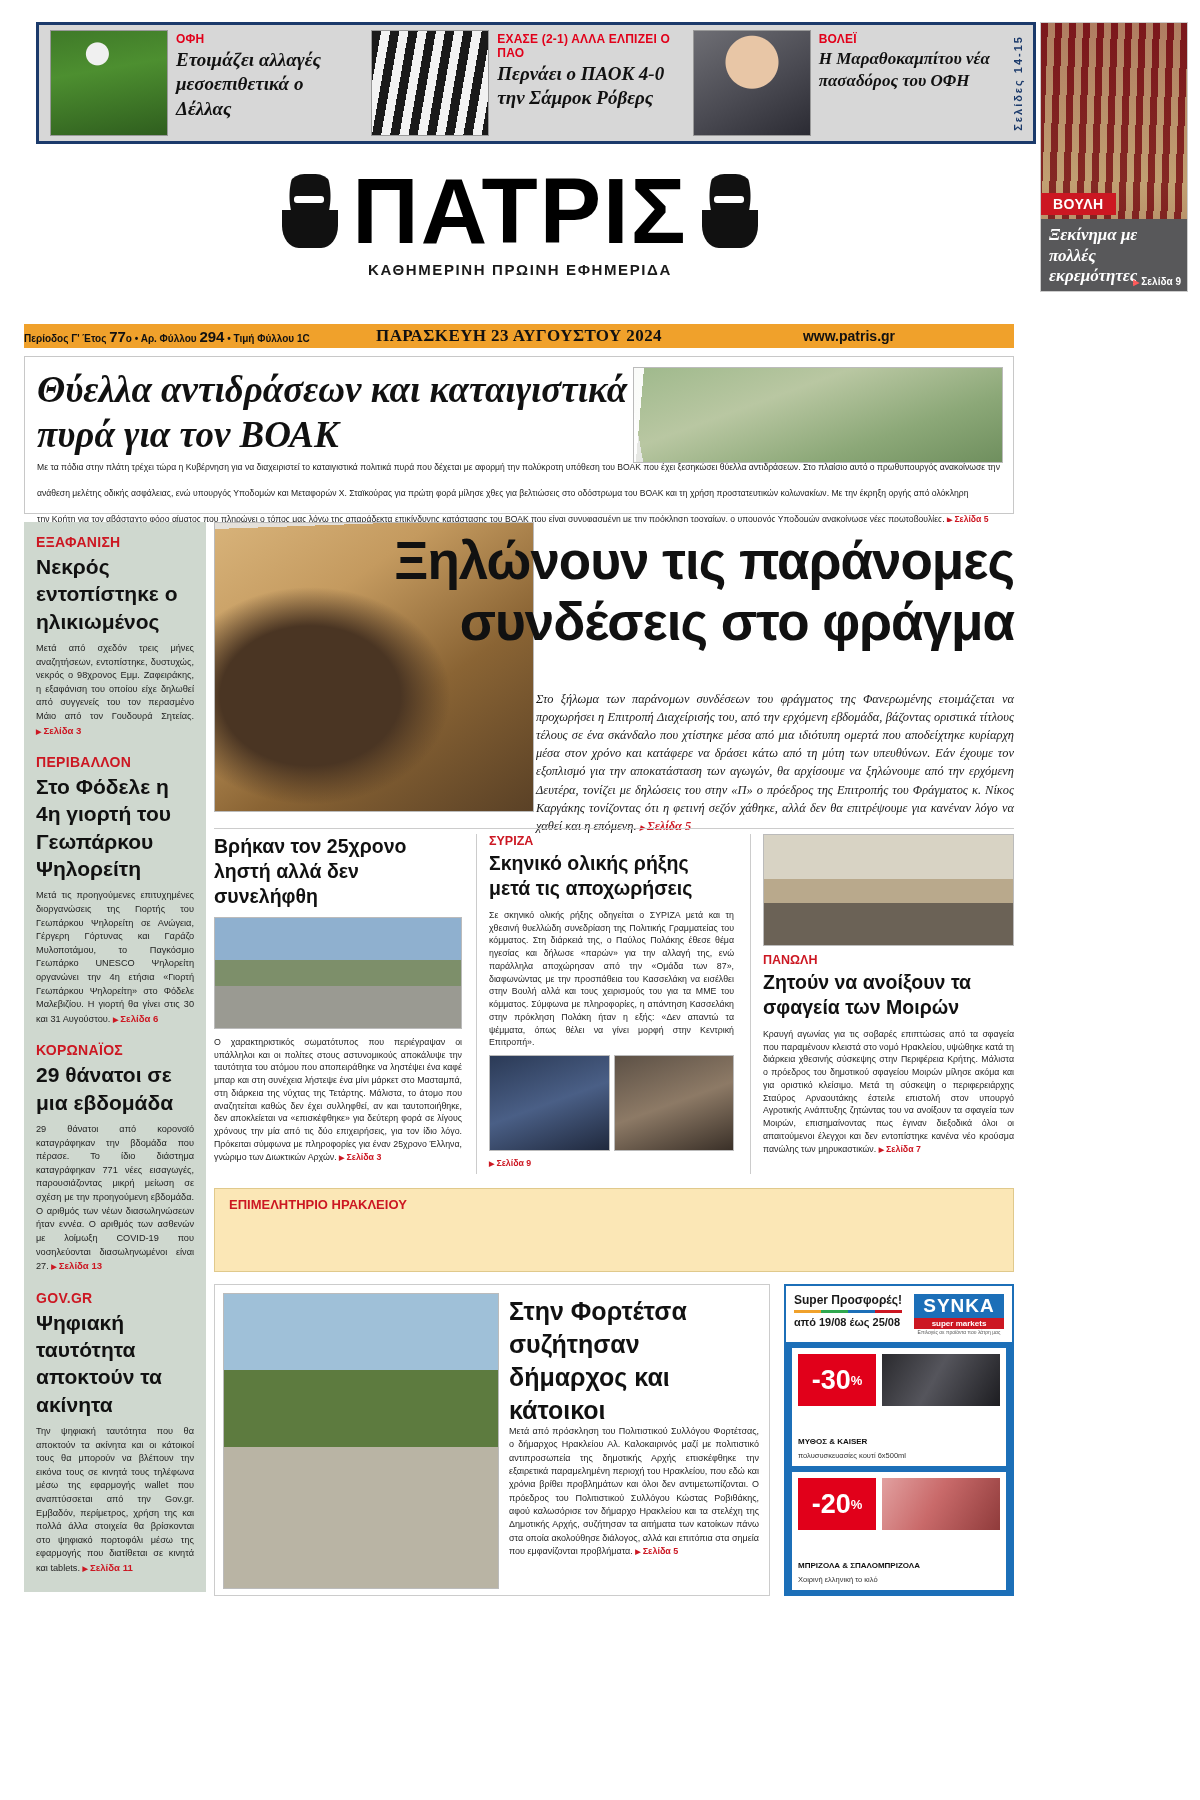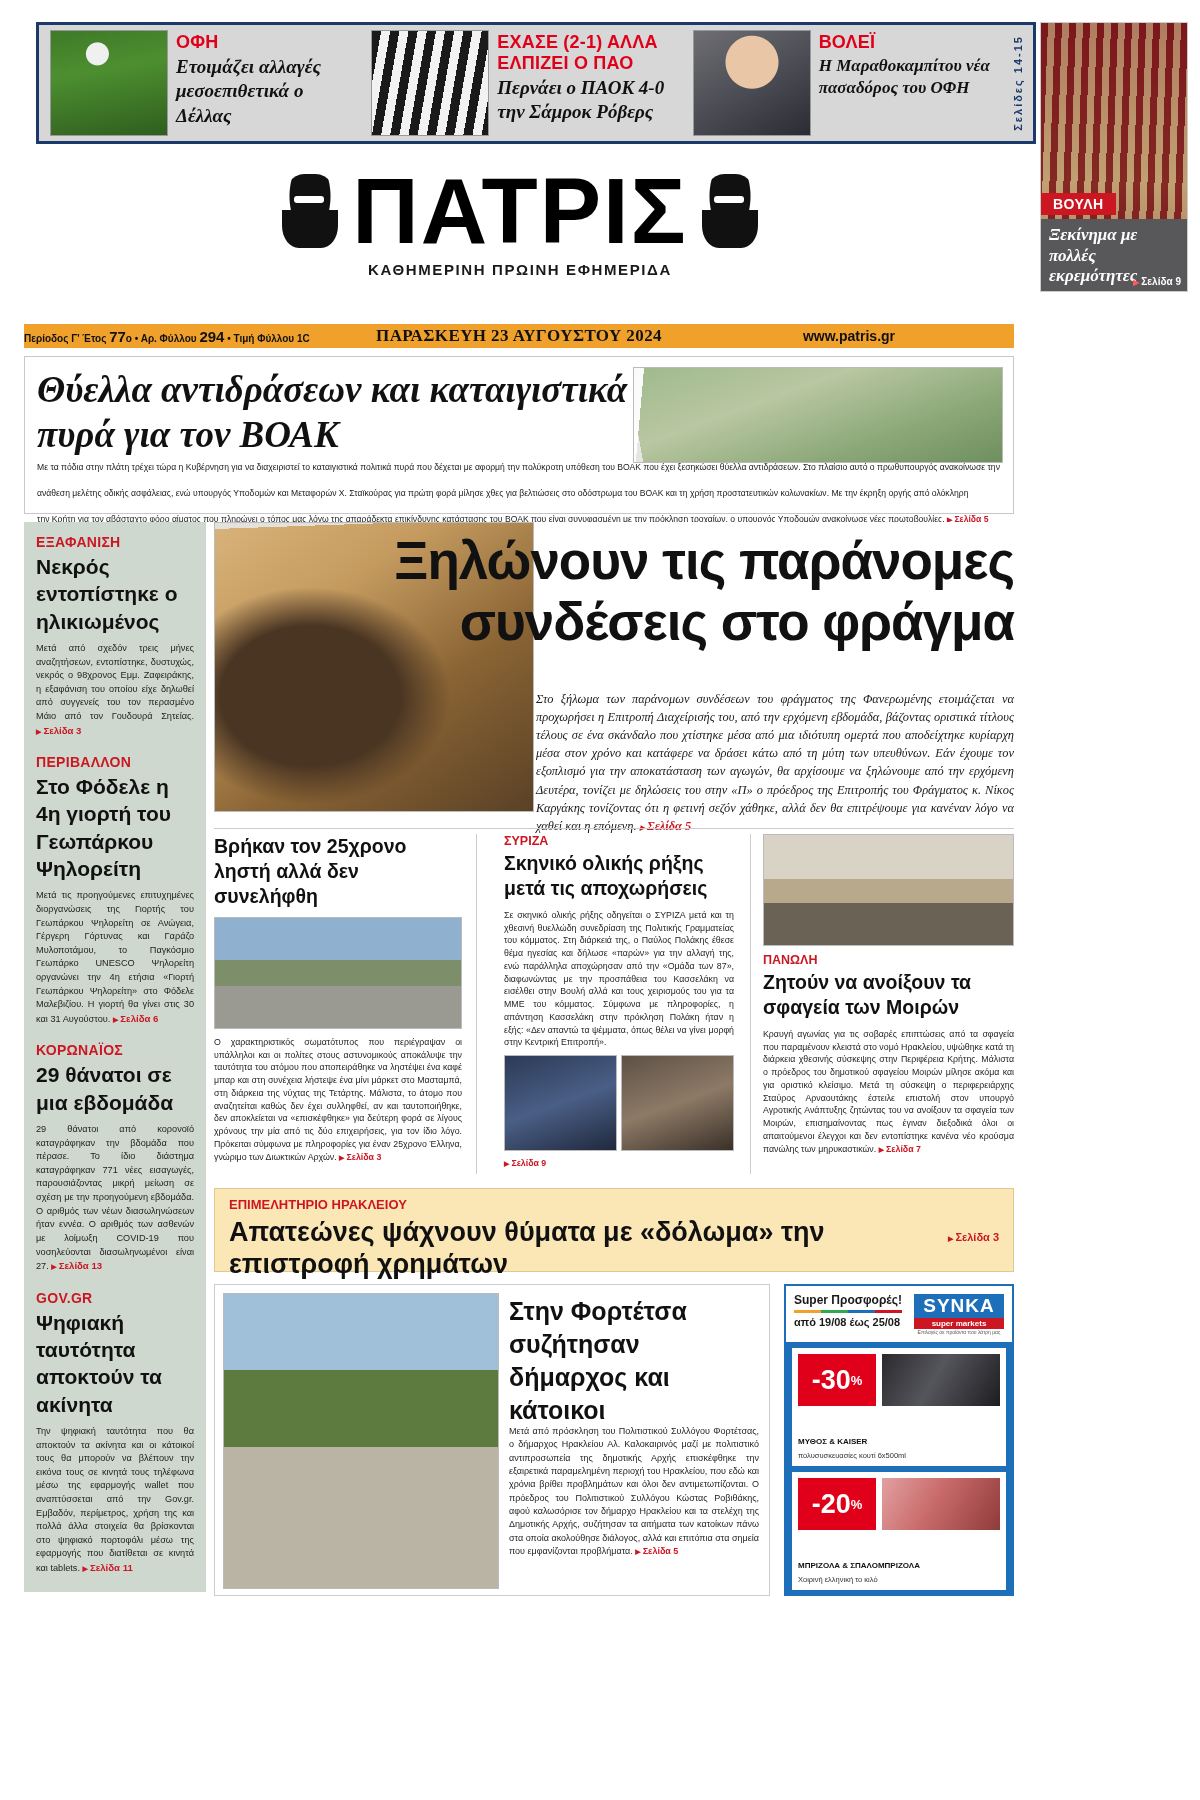--- a/index.html
+++ b/index.html
@@ -22,21 +22,21 @@
     padding: 5px;
     gap: 0;
   }
   .sp-photo {
     width: 118px; flex: none; margin: 0 6px;
     border: 1px solid #999;
     background-size: cover; background-position: center;
   }
   .sp-text { flex: 1; padding: 2px 6px 0 2px; }
   .sp-kicker {
-    color: #e1001a; font-weight: bold; font-size: 18px;
+    color: #e1001a; font-weight: bold; font-size: 12px;
     letter-spacing: .2px; margin-bottom: 2px;
     font-family: "Liberation Sans", sans-serif;
   }
   .sp-head {
     font-family: "Liberation Serif", serif;
     font-style: italic; font-weight: bold;
     font-size: 19px; line-height: 1.28; color: #111;
   }
   .sp-head.small { font-size: 17px; }
   .sp-vert {
@@ -220,21 +220,21 @@
   .dam-body {
     position: absolute; left: 322px; right: 0; top: 168px;
     font-family: "Liberation Serif", serif; font-style: italic;
     font-size: 12.4px; line-height: 1.46; text-align: justify; color: #1a1a1a;
   }
 
   
   .row3 { position: absolute; left: 214px; top: 834px; width: 800px; height: 340px; }
   .r3-col { position: absolute; top: 0; height: 340px; }
   .r3-a { left: 0;   width: 248px; }
-  .r3-b { left: 262px; width: 258px; border-left: 1px solid #ccc; padding-left: 27px; }
+  .r3-b { left: 262px; width: 258px; border-left: 1px solid #ccc; padding-left: 12px; }
   .r3-c { left: 536px; width: 264px; border-left: 1px solid #ccc; padding-left: 12px; }
   .r3-kicker {
     color: #cc1722; font-weight: bold; font-size: 12.5px; margin-bottom: 3px;
   }
   .r3-head {
     font-family: "Liberation Sans", sans-serif; font-weight: bold;
     font-size: 19.5px; line-height: 1.28; color: #111; margin-bottom: 8px;
   }
   .r3-img { width: 100%; height: 112px; border: 1px solid #bbb; margin-bottom: 7px; }
   .r3-body { font-size: 8.8px; line-height: 1.45; text-align: justify; color: #1e1e1e; }
@@ -463,24 +463,20 @@
     <div class="r3-body">
       <span>Κραυγή αγωνίας για τις σοβαρές επιπτώσεις από τα σφαγεία που παραμένουν κλειστά στο νομό Ηρακλείου, υψώθηκε κατά τη διάρκεια χθεσινής σύσκεψης στην Περιφέρεια Κρήτης. Μάλιστα ο πρόεδρος του δημοτικού σφαγείου Μοιρών μίλησε ακόμα και για οριστικό κλείσιμο. Μετά τη σύσκεψη ο περιφερειάρχης Σταύρος Αρναουτάκης έστειλε επιστολή στον υπουργό Αγροτικής Ανάπτυξης ζητώντας του να ανοίξουν τα σφαγεία των Μοιρών, επισημαίνοντας πως έγιναν διεξοδικά όλοι οι απαιτούμενοι έλεγχοι και δεν εντοπίστηκε κανένα νέο κρούσμα πανώλης των μηρυκαστικών.</span>
       <span class="pg">Σελίδα 7</span>
     </div>
   </div>
 
 </div>
 
 <div class="ystrip">
   <div class="ys-kicker">ΕΠΙΜΕΛΗΤΗΡΙΟ ΗΡΑΚΛΕΙΟΥ</div>
-  <div class="ys-head">
-    <span>Απατεώνες ψάχνουν θύματα με «δόλωμα» την επιστροφή χρημάτων</span>
-    <span class="pg">Σελίδα 3</span>
-  </div>
 </div>
 
 <div class="fort">
   <div class="fort-img ph-park"></div>
   <div class="fort-head">Στην Φορτέτσα συζήτησαν δήμαρχος και κάτοικοι</div>
   <div class="fort-body">
     <span>Μετά από πρόσκληση του Πολιτιστικού Συλλόγου Φορτέτσας, ο δήμαρχος Ηρακλείου Αλ. Καλοκαιρινός μαζί με πολιτιστικό αντιπροσωπεία της δημοτικής Αρχής επισκέφθηκε την εξαιρετικά παραμελημένη περιοχή του Ηρακλείου, που εδώ και χρόνια βρίθει προβλημάτων και όλοι δεν αντιμετωπίζονται. Ο πρόεδρος του Πολιτιστικού Συλλόγου Κώστας Ροβιθάκης, αφού καλωσόρισε τον δήμαρχο Ηρακλείου και τα στελέχη της Δημοτικής Αρχής, συζήτησαν τα αιτήματα των κατοίκων πάνω στα οποία ακολούθησε διάλογος, αλλά και επιτόπια στα σημεία που εμφανίζονται προβλήματα.</span>
     <span class="pg">Σελίδα 5</span>
   </div>
 </div>

